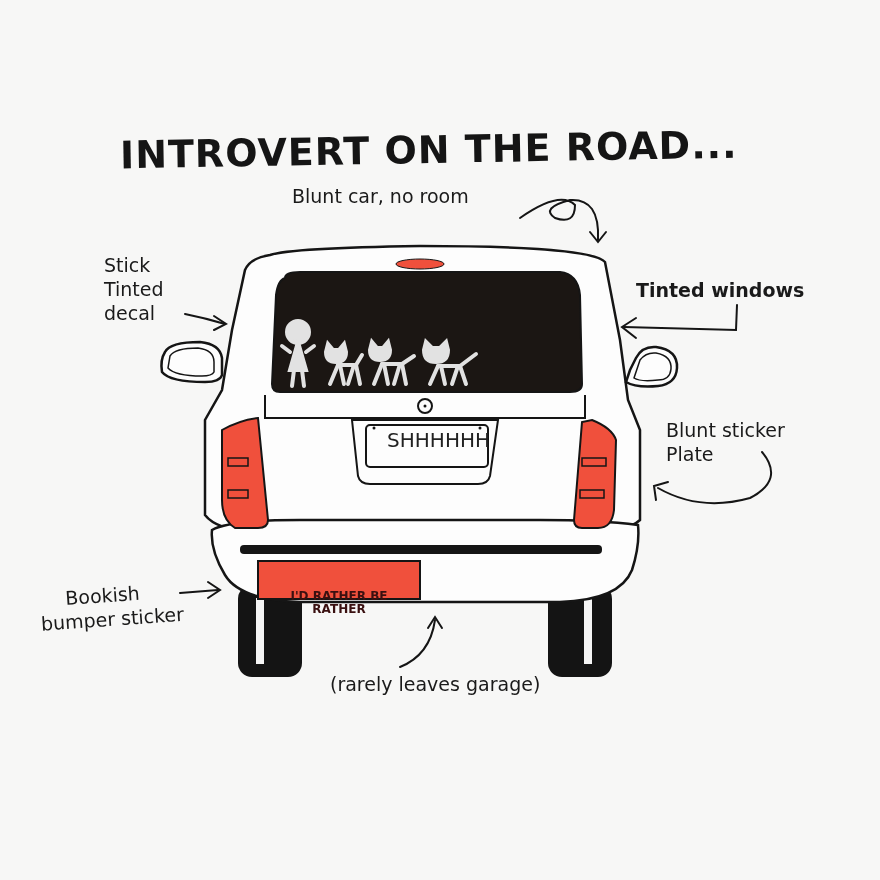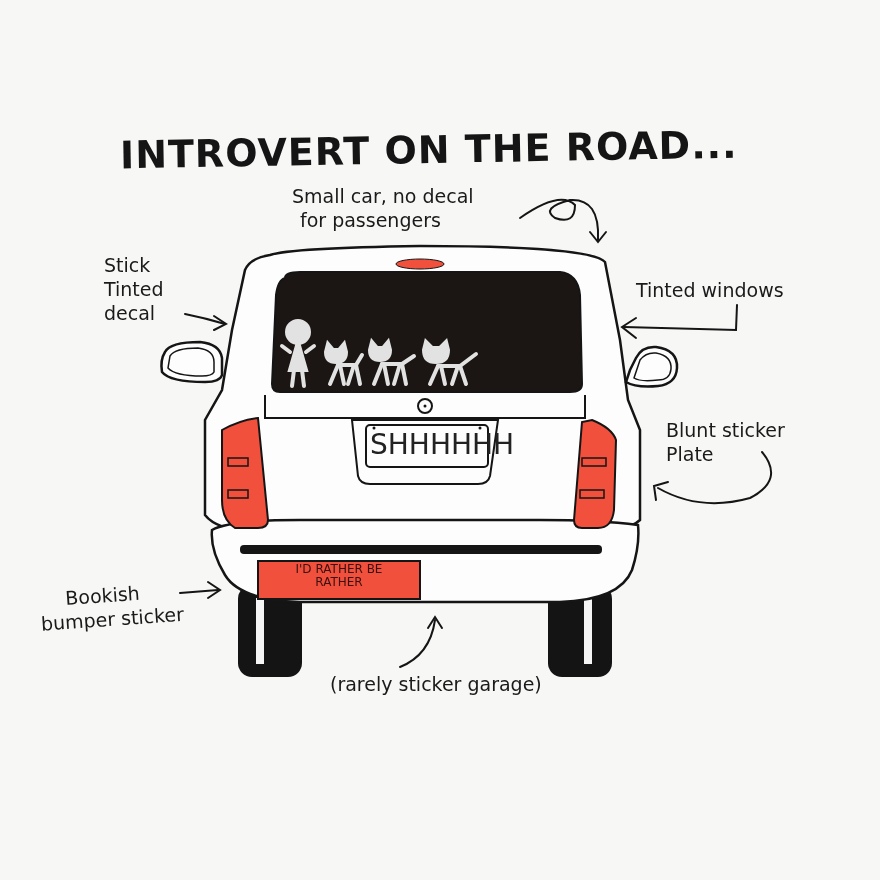--- a/index.html
+++ b/index.html
@@ -1,21 +1,21 @@
 <!DOCTYPE html>
 <html><head>
 <meta charset="utf-8">
 <style>
   html, body { margin:0; padding:0; background:#f7f7f6; }
   body { width:880px; height:880px; position:relative; overflow:hidden; font-family:"DejaVu Sans", sans-serif; color:#1a1a1a; }
   .title { position:absolute; left:120px; top:128px; font-family:"DejaVu Sans", sans-serif; font-weight:bold; font-size:38px; letter-spacing:1px; color:#151515; transform:rotate(-1deg); white-space:nowrap; }
   .note { position:absolute; font-family:"DejaVu Sans", sans-serif; font-size:19px; line-height:24px; color:#1a1a1a; white-space:nowrap; }
   svg.art { position:absolute; left:0; top:0; }
-  .plate-text { position:absolute; left:370px; top:428px; width:120px; text-align:right; font-family:"DejaVu Sans", sans-serif; font-size:28px; color:#222; letter-spacing:0px; }
-  .sticker-text { position:absolute; left:258px; top:563px; width:162px; text-align:center; font-family:"DejaVu Sans", sans-serif; font-weight:normal; font-size:12px; line-height:13px; color:#3a1010; }
+  .plate-text { position:absolute; left:370px; top:428px; width:120px; text-align:right; font-family:"DejaVu Sans", sans-serif; font-size:20px; color:#222; letter-spacing:0px; }
+  .sticker-text { position:absolute; left:258px; top:590px; width:162px; text-align:center; font-family:"DejaVu Sans", sans-serif; font-weight:bold; font-size:12px; line-height:13px; color:#3a1010; }
 </style>
 </head>
 <body>
 
 <svg class="art" width="880" height="880" viewBox="0 0 880 880">
 
   <g>
     <rect x="238" y="585" width="64" height="92" rx="14" fill="#141414"></rect>
     <rect x="256" y="598" width="8" height="66" fill="#f5f5f5"></rect>
   </g>
@@ -108,44 +108,43 @@
     <path d="M208 582 L220 590 L208 598"></path>
 
     <path d="M400 667 Q430 655 435 620"></path>
     <path d="M428 628 L435 617 L442 628"></path>
   </g>
 </svg>
 
 <div class="title">INTROVERT ON THE ROAD...</div>
 
 <div class="note" style="left:292px; top:184px;">
-  <div>Small car, no decal</div>
-  <div style="padding-left:8px">for passengers</div>
+  <div>Blunt car, no room</div>
 </div>
 
 <div class="note" style="left:104px; top:253px; line-height:24px;">
   <div>Stick</div>
   <div>Tinted</div>
   <div>decal</div>
 </div>
 
-<div class="note" style="left:636px; top:278px;">Tinted windows</div>
+<div class="note" style="left:636px; top:278px;font-weight:bold;">Tinted windows</div>
 
 <div class="note" style="left:666px; top:418px;">
   <div>Blunt sticker</div>
   <div>Plate</div>
 </div>
 
 <div class="note" style="left:62px; top:582px; transform:rotate(-4deg);">
   <div style="padding-left:4px">Bookish</div>
   <div style="margin-left:-22px">bumper sticker</div>
 </div>
 
 <div class="note" style="left:336px; top:672px;">
-  <div style="margin-left:-6px">(rarely sticker garage)</div>
+  <div style="margin-left:-6px">(rarely leaves garage)</div>
 </div>
 
 <div class="plate-text">SHHHHHH</div>
 
 <div class="sticker-text">
   <div>I'D RATHER BE</div>
   <div>RATHER</div>
 </div>
 
 </body></html>

